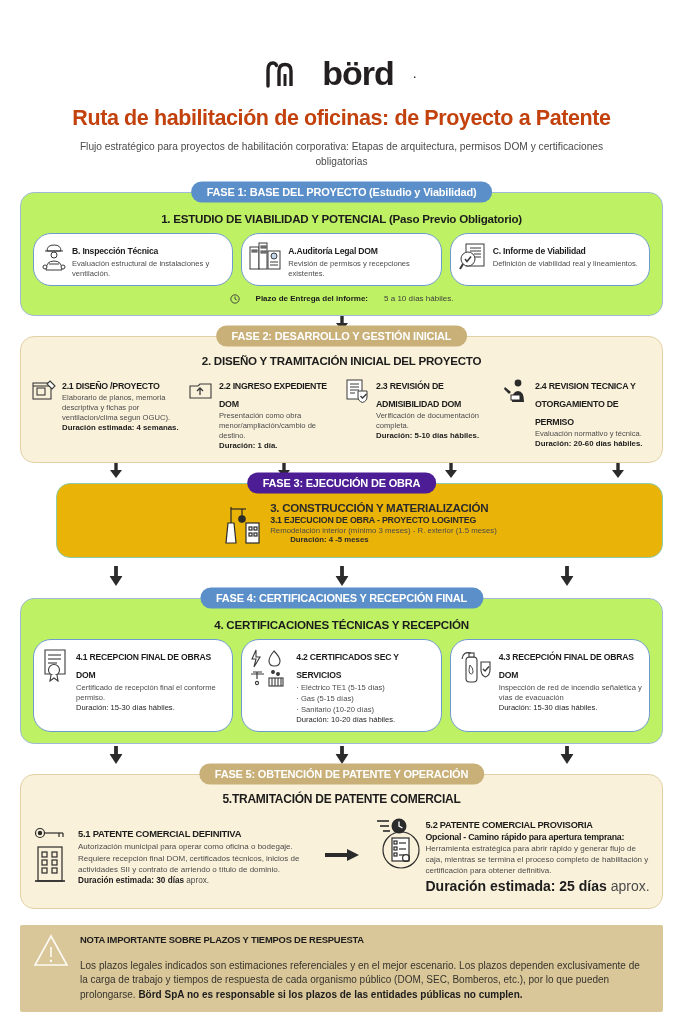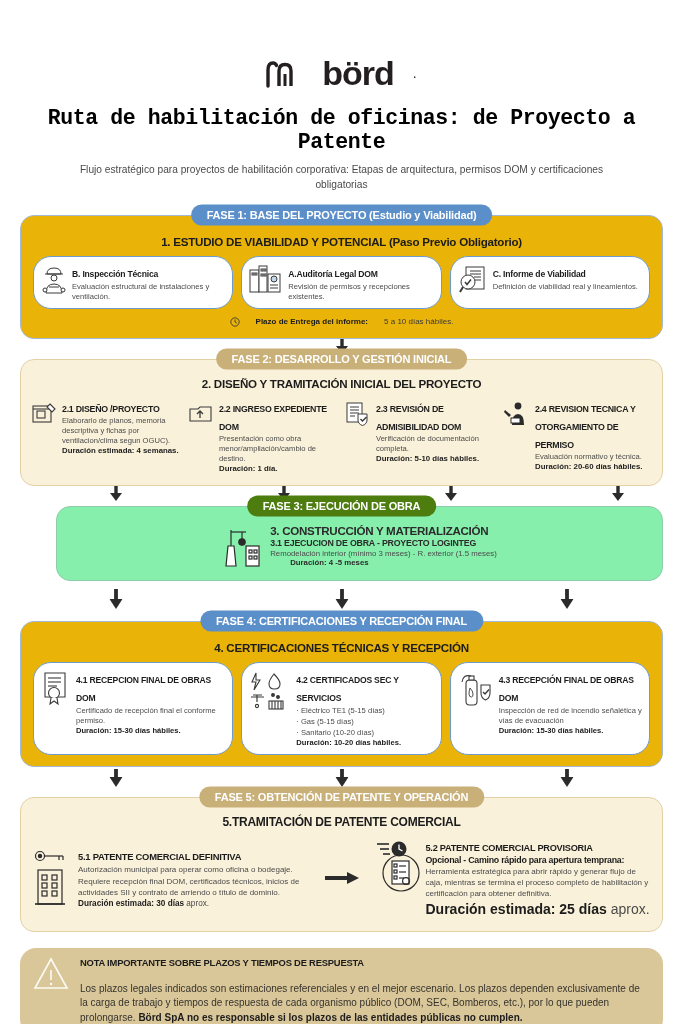--- a/index.html
+++ b/index.html
@@ -12,22 +12,22 @@
     position: relative;
   }
   .page { padding: 0 20px; }
 
   
   .logo-row { display:flex; justify-content:center; align-items:center; margin-top:58px;gap:19px; }
   .logo-mark { width:30px; height:30px; margin-right:7px; }
   .logo-text { font-size:34px; font-weight:bold; letter-spacing:-1px; color:#231f20; line-height:30px; }
   .logo-dot { font-size:14px; color:#231f20; vertical-align:super; }
   h1.main-title {
-    text-align:center; font-size:21.5px; font-weight:bold; color:#000000;
-    margin-top:18px; letter-spacing:-0.4px;font-family:Liberation Mono, monospace;
+    text-align:center; font-size:21.5px; font-weight:bold; color:#c2410c;
+    margin-top:18px; letter-spacing:-0.4px;
   }
   p.subtitle {
     text-align:center; font-size:10.2px; color:#4a4a4a; line-height:1.45;
     margin-top:9px; padding:0 56px;
   }
 
   
   .phase { position:relative; margin-top:22px; }
   .phase-badge {
     position:absolute; top:0; left:50%; transform:translate(-50%,-50%);
@@ -38,38 +38,38 @@
   .phase-box {
     border-radius:14px; border:1.6px solid; padding:19px 12px 11px;
   }
   .phase-heading {
     text-align:center; font-size:11.6px; font-weight:bold; color:#1c1c1c;
     letter-spacing:-0.25px; margin-bottom:8px;
   }
 
   
   .p1 .phase-badge, .p4 .phase-badge { background:#5b8fc9; }
-  .p1 .phase-box,  .p4 .phase-box  { background:#eab308; border-color:#9fb9d6; }
+  .p1 .phase-box,  .p4 .phase-box  { background:#bef264; border-color:#9fb9d6; }
   .p2 .phase-badge, .p5 .phase-badge { background:#c9b078; }
   .p2 .phase-box,  .p5 .phase-box  { background:#faf1da; border-color:#e2d1a6; }
-  .p3 .phase-badge { background:#4d7c0f; }
-  .p3 .phase-box   { background:#86efac; border-color:#8fccab;margin-left:36px; }
+  .p3 .phase-badge { background:#4c1d95; }
+  .p3 .phase-box   { background:#eab308; border-color:#8fccab;margin-left:36px; }
 
   
   .cards { display:flex; gap:8px; }
   .card {
     flex:1; background:#fff; border:1.4px solid #6e9bcd; border-radius:18px;
     padding:6px 7px; display:flex; gap:5px; align-items:flex-start;
     min-height:52px;
   }
   .card .ico { flex:0 0 auto; padding-top:2px; }
   .card .txt { flex:1; }
   .card-title { font-size:8.6px; font-weight:bold; color:#1c1c1c; letter-spacing:-0.2px; line-height:1.2; }
   .card-desc  { font-size:7.6px; color:#4b4b4b; line-height:1.33; margin-top:1px; }
-  .card-dur   { font-size:7.6px; font-weight:bold; color:#1c1c1c; line-height:1.35; }
+  .card-dur   { font-size:7.6px; font-weight:normal; color:#1c1c1c; line-height:1.35; }
 
   
   .flat { display:flex; gap:5px; align-items:flex-start; flex:1; }
   .flat .ico { flex:0 0 auto; padding-top:3px; }
   .flat-title { font-size:8.8px; font-weight:bold; color:#1c1c1c; letter-spacing:-0.25px; line-height:1.2; }
   .flat-desc  { font-size:7.6px; color:#4b4b4b; line-height:1.33; }
   .flat-dur   { font-size:7.8px; font-weight:bold; color:#1c1c1c; line-height:1.35; }
 
   .note-line {
     display:flex; justify-content:center; align-items:center; gap:16px;
@@ -83,21 +83,21 @@
   .p3-sub   { font-size:8.8px; font-weight:bold; letter-spacing:-0.2px; margin-top:1px; }
   .p3-desc  { font-size:7.8px; color:#4b4b4b; margin-top:1px; }
   .p3-dur   { font-size:7.8px; font-weight:bold; margin-top:0px;padding-left:20px; }
 
   
   .arrow-row { position:relative; height:16px; }
   .arrow { position:absolute; top:0; transform:translateX(-50%); }
 
   
   .note-box {
-    margin-top:16px; background:#d9c79a; border-radius:16px;
+    margin-top:16px; background:#d9c79a; border-radius:2px;
     padding:9px 13px; display:flex; gap:11px; align-items:flex-start;
   }
   .note-title { font-size:9.4px; font-weight:bold; color:#1c1c1c; letter-spacing:-0.2px; }
   .note-body  { font-size:10px; color:#36332c; line-height:1.48; margin-top:14px; }
   .note-body b { color:#1c1c1c; }
 
   .summary-box { margin-top:12px; background:#f2f2f2; border-radius:8px; padding:10px 14px 12px; }
   .summary-title { text-align:center; font-size:10.6px; font-weight:bold; letter-spacing:-0.2px; }
   .summary-list { margin-top:6px; padding-left:16px; }
   .summary-list li { font-size:8.6px; color:#3a3a3a; line-height:1.7; }

